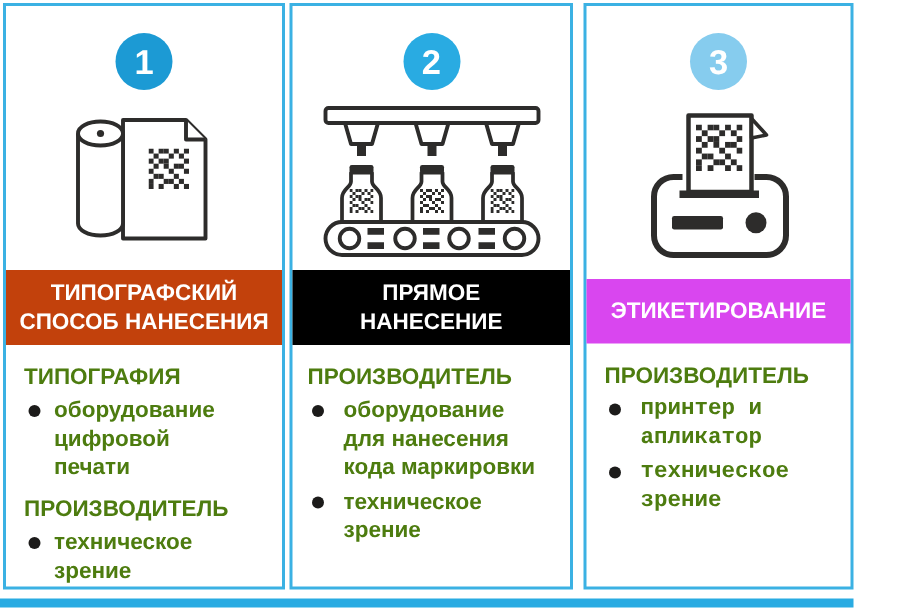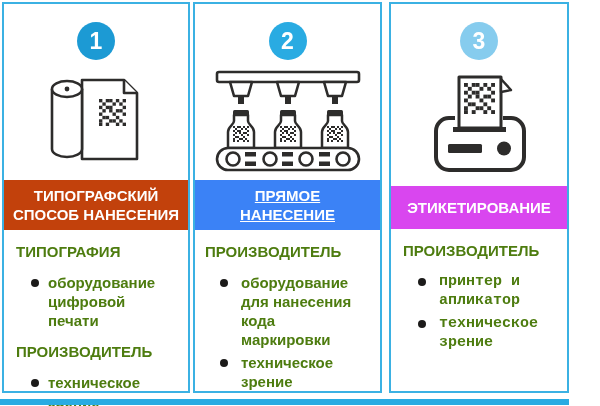--- a/index.html
+++ b/index.html
@@ -52,21 +52,21 @@
   }
   .panel--light .panel-header{ min-height:43px; }
   .panel-body{
     flex:1;
     padding:12px 6px 0 12px;
     color:#4d7c0f;
     font-size:15px; font-weight:bold; line-height:19px;
   }
   .sec-heading{ margin:0 0 3px 0; }
   .section + .section{ margin-top:9px; }
-  ul.bullets{ list-style:none; margin:12px; padding:0; }
+  ul.bullets{ list-style:none; margin:0; padding:0; }
   ul.bullets li{
     position:relative;
     padding-left:20px;
     white-space:pre-line;
     margin-bottom:4px;
   }
   ul.bullets li::before{
     content:"";
     position:absolute; left:3px; top:6px;
     width:8px; height:8px; border-radius:50%;
@@ -211,21 +211,21 @@
               <rect x="32" y="84" width="11" height="4.5"></rect>
                 <rect x="32" y="93.5" width="11" height="4.5"></rect>
               <rect x="69" y="84" width="11" height="4.5"></rect>
                 <rect x="69" y="93.5" width="11" height="4.5"></rect>
               <rect x="106" y="84" width="11" height="4.5"></rect>
                 <rect x="106" y="93.5" width="11" height="4.5"></rect>
             </g>
           </svg>
         </div>
       </div>
-      <div class="panel-header" style="background: #3b82f6; text-decoration: underline;">ПРЯМОЕ
+      <div class="panel-header" style="background: #000000;">ПРЯМОЕ
 НАНЕСЕНИЕ</div>
       <div class="panel-body">
         <div class="section">
           <div class="sec-heading">ПРОИЗВОДИТЕЛЬ</div>
           <ul class="bullets">
             <li>оборудование
 для нанесения
 кода маркировки</li>
             <li>техническое
 зрение</li>

